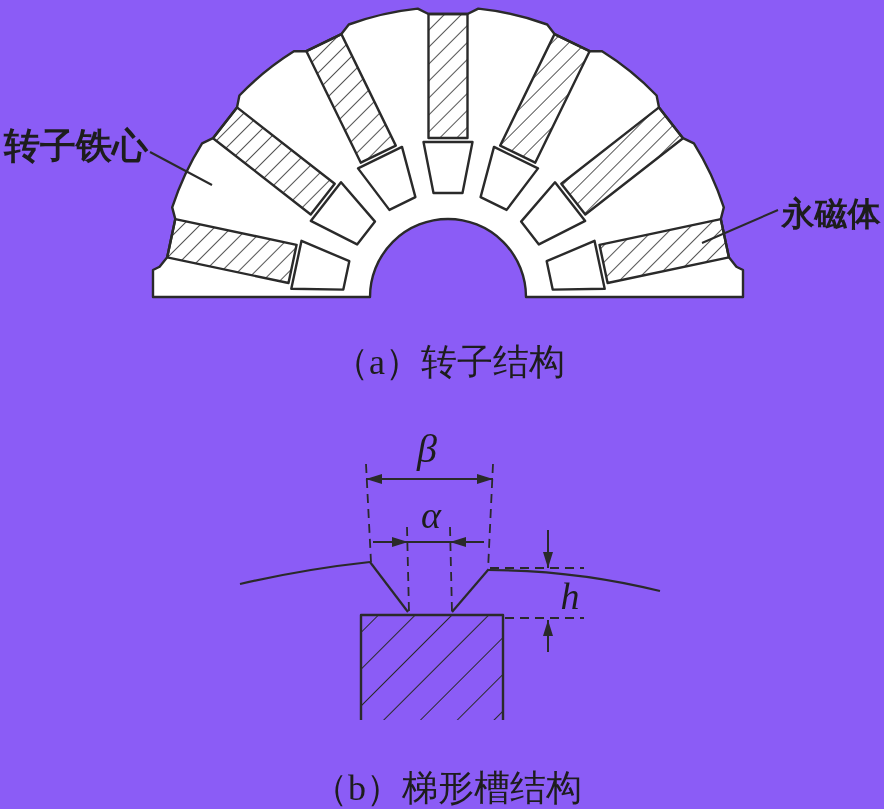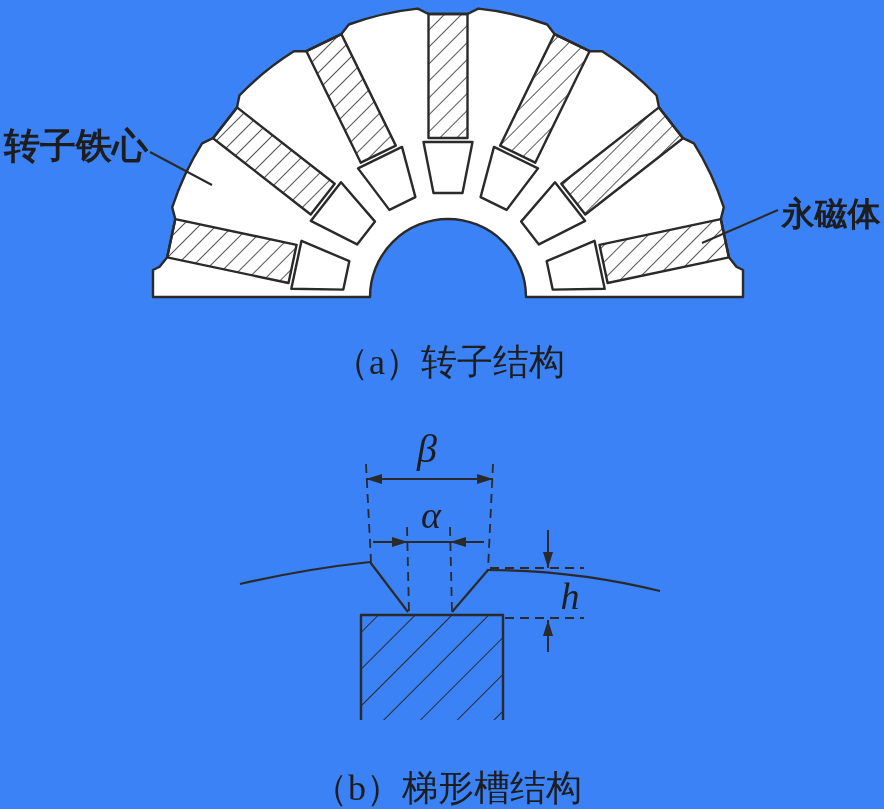--- a/index.html
+++ b/index.html
@@ -4,21 +4,21 @@
 <style>
   html, body {
     margin: 0;
     padding: 0;
     background: #ffffff;
   }
   #stage {
     position: relative;
     width: 884px;
     height: 809px;
-    background: #3b82f6;
+    background: #8b5cf6;
     overflow: hidden;
   }
   svg { display: block; }
   .cjk-label {
     font-family: "Liberation Serif", "DejaVu Serif", serif;
     font-weight: bold;
     fill: #1d1d1d;
   }
   .caption {
     font-family: "Liberation Serif", "DejaVu Serif", serif;

